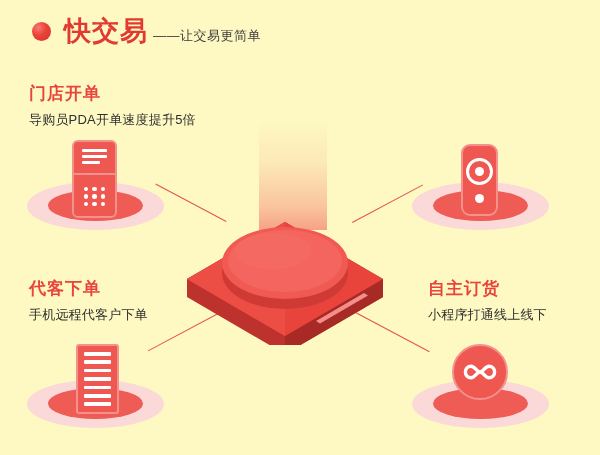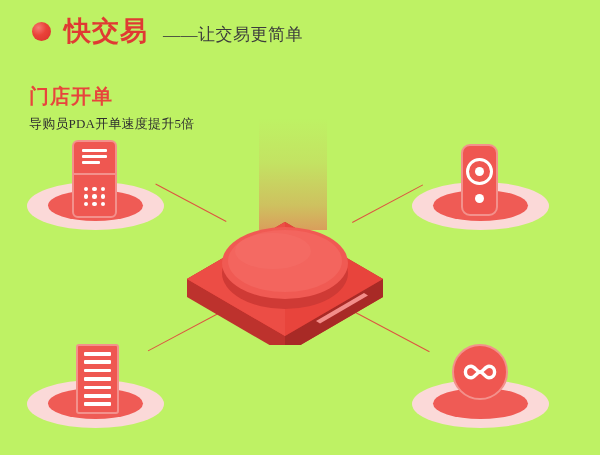--- a/index.html
+++ b/index.html
@@ -3,42 +3,42 @@
 <meta charset="utf-8">
 <style>
   html,body{margin:0;padding:0;}
   body{
     width:600px;height:455px;
     background:#ffffff;
     font-family:"Liberation Sans","DejaVu Sans",sans-serif;
     overflow:hidden;
     position:relative;
   }
-  .canvas{position:relative;width:600px;height:455px;overflow:hidden;background:#bef264;font-family:Liberation Serif, serif;}
+  .canvas{position:relative;width:600px;height:455px;overflow:hidden;background:#fef9c3;}
 
   
   .header{position:absolute;left:32px;top:18px;display:flex;align-items:baseline;}
   .header-dot{
     width:19px;height:19px;border-radius:50%;
     background:radial-gradient(circle at 34% 30%,#f57a74 0%,#ea4339 42%,#d8302b 100%);
     align-self:center;margin-right:13px;flex:none;
   }
   .brand{
     font-size:27px;font-weight:bold;color:#e03a33;
     letter-spacing:1px;line-height:1;
   }
   .tagline{
-    font-size:17px;color:#3c3c3c;margin-left:15px;line-height:1;
+    font-size:13px;color:#3c3c3c;margin-left:5px;line-height:1;
     letter-spacing:.5px;
   }
 
   
   .quad{position:absolute;}
   .quad-title{
-    font-size:20px;font-weight:bold;color:#e8443c;letter-spacing:1px;
+    font-size:17px;font-weight:bold;color:#e8443c;letter-spacing:1px;
     line-height:1.2;margin:0 0 8px 0;
   }
   .quad-desc{
     font-size:13px;color:#2f2f2f;letter-spacing:.2px;line-height:1.2;margin:0;
   }
   .q-tl{left:29px;top:84px;}
   .q-tr{left:428px;top:84px;}
   .q-bl{left:29px;top:279px;}
   .q-br{left:428px;top:279px;}
 
@@ -157,33 +157,39 @@
   <div class="halo halo-outer" style="left:412px;top:182px;width:137px;height:48px;"></div>
   <div class="halo halo-inner" style="left:433px;top:190px;width:95px;height:31px;"></div>
   <div class="phone">
     <span class="phone-ring">
       <span class="phone-ring-in"></span>
     </span>
     <span class="phone-dot"></span>
   </div>
 
   <div class="quad q-bl">
+    <p class="quad-title">代客下单</p>
+    <p class="quad-desc">手机远程代客户下单</p>
   </div>
   <div class="halo halo-outer" style="left:27px;top:380px;width:137px;height:48px;"></div>
   <div class="halo halo-inner" style="left:48px;top:388px;width:95px;height:31px;"></div>
   <div class="doc">
     <div class="doc-line"></div>
     <div class="doc-line"></div>
     <div class="doc-line"></div>
     <div class="doc-line"></div>
     <div class="doc-line"></div>
     <div class="doc-line"></div>
     <div class="doc-line"></div>
   </div>
 
+  <div class="quad q-br">
+    <p class="quad-title">自主订货</p>
+    <p class="quad-desc">小程序打通线上线下</p>
+  </div>
   <div class="halo halo-outer" style="left:412px;top:380px;width:137px;height:48px;"></div>
   <div class="halo halo-inner" style="left:433px;top:388px;width:95px;height:31px;"></div>
   <div class="infinity-circle">
     <svg width="38" height="20" viewBox="0 0 38 20">
       <path d="M10 4.2 C14.2 4.2 15.6 10 19 10 C22.4 10 23.8 4.2 28 4.2
                C31.4 4.2 33.6 6.8 33.6 10 C33.6 13.2 31.4 15.8 28 15.8
                C23.8 15.8 22.4 10 19 10 C15.6 10 14.2 15.8 10 15.8
                C6.6 15.8 4.4 13.2 4.4 10 C4.4 6.8 6.6 4.2 10 4.2 Z" fill="none" stroke="#ffffff" stroke-width="3.4" stroke-linecap="round"></path>
     </svg>
   </div>

